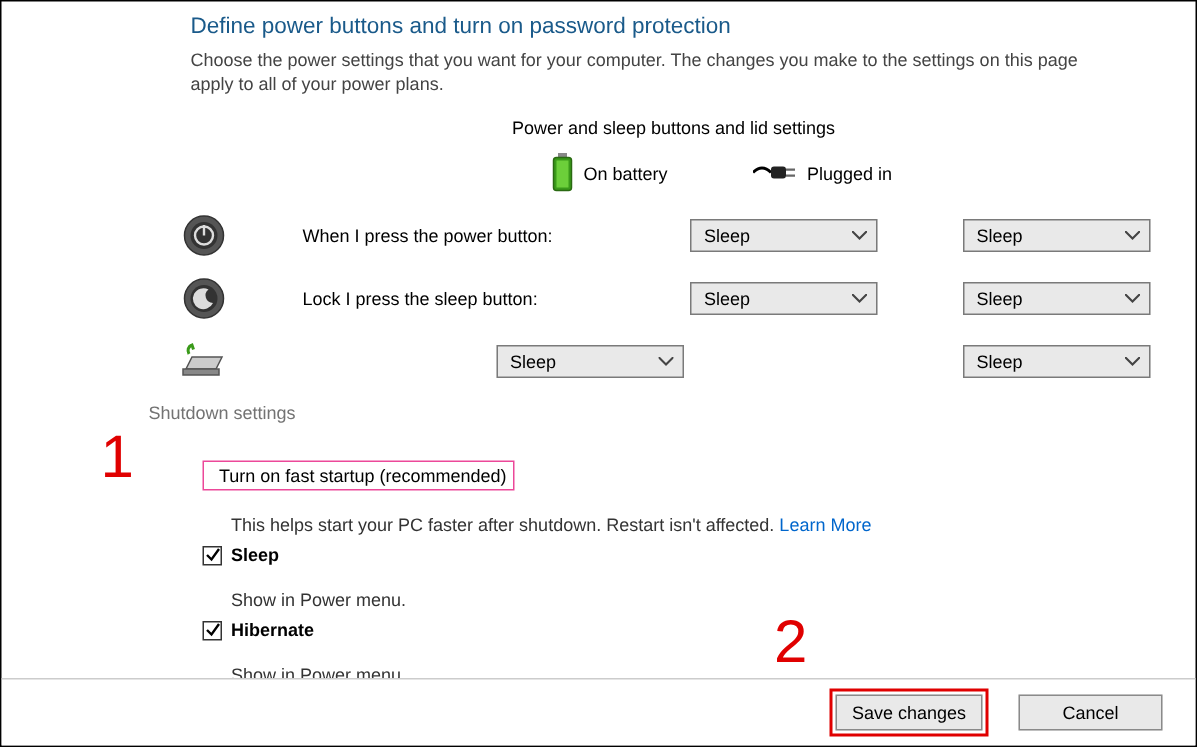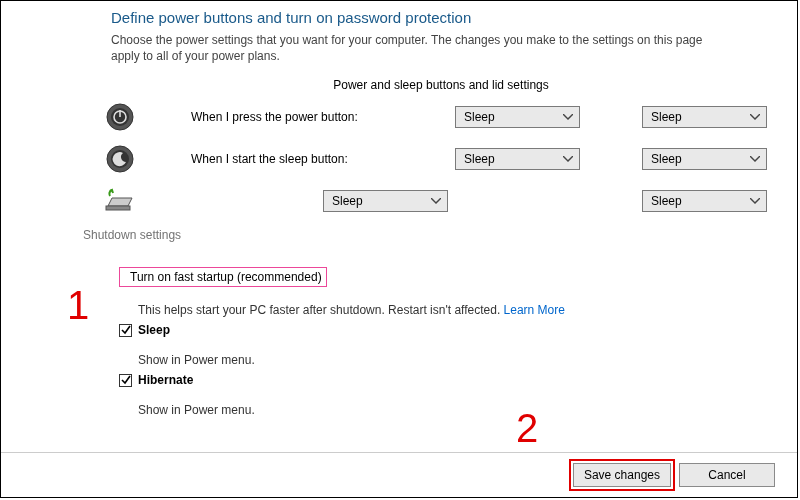--- a/index.html
+++ b/index.html
@@ -1,16 +1,16 @@
 <!DOCTYPE html>
 <html><head>
 <meta charset="utf-8">
 <style>
   html,body{margin:0;padding:0;font-family:"Segoe UI",Tahoma,sans-serif;font-size:12px;color:#000;background:#fff;}
-  .outer{border:1px solid #000;width:798px;height:498px;position:relative;box-sizing:border-box;padding:8px 0 0 0;overflow:hidden;}
+  .outer{border:1px solid #000;width:798px;height:498px;position:relative;box-sizing:border-box;padding:8px 0 0 16px;overflow:hidden;}
   .content{padding:0 20px 0 80px;}
   .heading{color:#1a5a8a;font-size:15px;margin:0 0 6px 30px;}
   .desc{color:#444;margin:0 0 14px 30px;line-height:1.35;max-width:620px;}
   .section-label{color:#000;margin:0 0 4px 24px;text-align:center;}
   .power-block{margin:0 0 6px 20px;}
   .col-headers{display:flex;align-items:center;height:40px;}
   .col-headers .spacer{width:250px;}
   .col-headers .hdr{width:135px;display:flex;align-items:center;gap:6px;font-size:12px;color:#000;}
   .row{display:flex;align-items:center;height:42px;justify-content:space-between;}
   .row .icon{width:38px;display:flex;justify-content:center;}
@@ -22,35 +22,59 @@
   .opt{margin-bottom:6px;}
   .opt .line1{display:flex;align-items:center;gap:6px;}
   .opt .line1 .cb{width:13px;height:13px;border:1px solid #333;background:#fff;display:inline-flex;align-items:center;justify-content:center;box-sizing:border-box;}
   .opt .line1 .cb.checked svg{display:block;}
   .opt .line1 .cb svg{display:none;}
   .opt .line1 .olabel{font-weight:bold;}
   .opt .sub{margin-left:19px;color:#333;margin-top:16px;}
   a.link{color:#0066cc;text-decoration:none;}
   .hl-box{border:1px solid #ec4899;padding:2px 4px;display:inline-flex;align-items:center;gap:6px;justify-content:flex-end;}
   .annot{position:absolute;color:#e00000;font-size:40px;font-family:Arial,sans-serif;font-weight:normal;pointer-events:none;}
-  .footer{position:absolute;left:0;right:0;bottom:0;height:44px;border-top:1px solid #ccc;background:#fff;display:flex;align-items:center;justify-content:flex-end;padding-right:22px;gap:4px;}
+  .footer{position:absolute;left:0;right:0;bottom:0;height:44px;border-top:1px solid #ccc;background:#fff;display:flex;align-items:center;justify-content:flex-end;padding-right:22px;gap:20px;}
   .btn{min-width:96px;height:24px;border:1px solid #8a8a8a;background:#e9e9e9;font-size:12px;display:inline-flex;align-items:center;justify-content:center;padding:0 10px;box-sizing:border-box;}
   .btn-hl{border:2px solid #e00000;padding:2px;display:inline-block;}
 </style>
 </head>
 <body>
 
 <div class="outer">
   <div class="content">
     <div class="heading">Define power buttons and turn on password protection</div>
     <div class="desc">Choose the power settings that you want for your computer. The changes you make to the settings on this page apply to all of your power plans.</div>
 
     <div class="section-label">Power and sleep buttons and lid settings</div>
 
     <div class="power-block">
+      <div class="col-headers">
+        <div class="spacer"></div>
+        <div class="hdr">
+          <span>
+            <svg width="16" height="26" viewBox="0 0 16 26">
+                <rect x="5" y="0" width="6" height="3" fill="#888"></rect>
+                <rect x="2" y="3" width="12" height="22" rx="2" fill="#3a9a1a" stroke="#2a6a12"></rect>
+                <rect x="4" y="5" width="8" height="18" fill="#6ccf3a"></rect>
+              </svg>
+          </span>
+          <span>On battery</span>
+        </div>
+        <div class="hdr">
+          <span>
+            <svg width="30" height="16" viewBox="0 0 30 16">
+                <path d="M0 8 Q6 2 12 8" stroke="#000" stroke-width="2" fill="none"></path>
+                <rect x="12" y="4" width="10" height="8" rx="2" fill="#222"></rect>
+                <line x1="22" y1="6" x2="28" y2="6" stroke="#666" stroke-width="1.5"></line>
+                <line x1="22" y1="10" x2="28" y2="10" stroke="#666" stroke-width="1.5"></line>
+              </svg>
+          </span>
+          <span>Plugged in</span>
+        </div>
+      </div>
 
       <div class="row">
         <div class="icon">
           <svg width="28" height="28" viewBox="0 0 28 28">
               <circle cx="14" cy="14" r="13" fill="#555" stroke="#333"></circle>
               <circle cx="14" cy="14" r="9" fill="#333"></circle>
               <circle cx="14" cy="14" r="6" fill="none" stroke="#ddd" stroke-width="1.6"></circle>
               <line x1="14" y1="7" x2="14" y2="14" stroke="#ddd" stroke-width="1.6"></line>
             </svg>
         </div>
@@ -74,21 +98,21 @@
       </div>
 
       <div class="row">
         <div class="icon">
           <svg width="28" height="28" viewBox="0 0 28 28">
               <circle cx="14" cy="14" r="13" fill="#555" stroke="#333"></circle>
               <circle cx="14" cy="14" r="9" fill="#333"></circle>
               <path d="M17 8 A7 7 0 1 0 20 17 A5 5 0 0 1 17 8 Z" fill="#ddd"></path>
             </svg>
         </div>
-        <div class="rlabel">When I start the sleep button:</div>
+        <div class="rlabel">Lock I press the sleep button:</div>
         <div class="dd">
           <span>Sleep</span>
           <span class="chev">
               <svg width="10" height="6">
                 <path d="M0 0 L5 5 L10 0" fill="none" stroke="#444" stroke-width="1.4"></path>
               </svg>
             </span>
         </div>
         <div class="dd">
           <span>Sleep</span>

